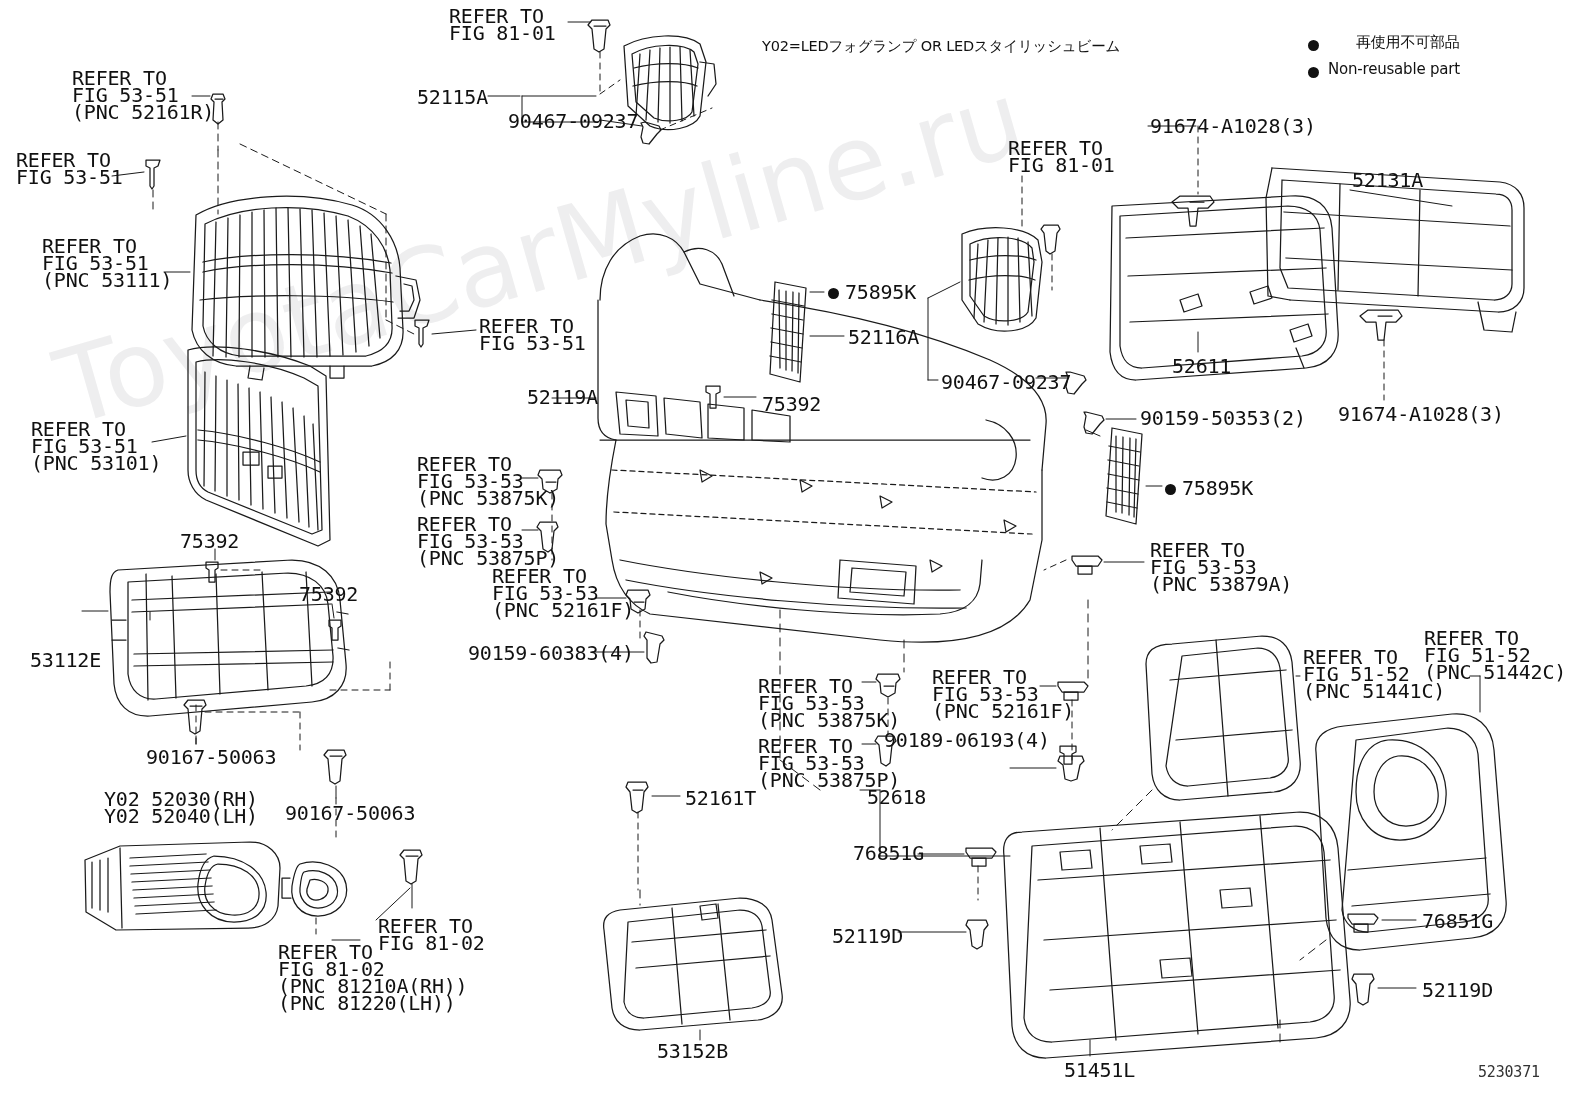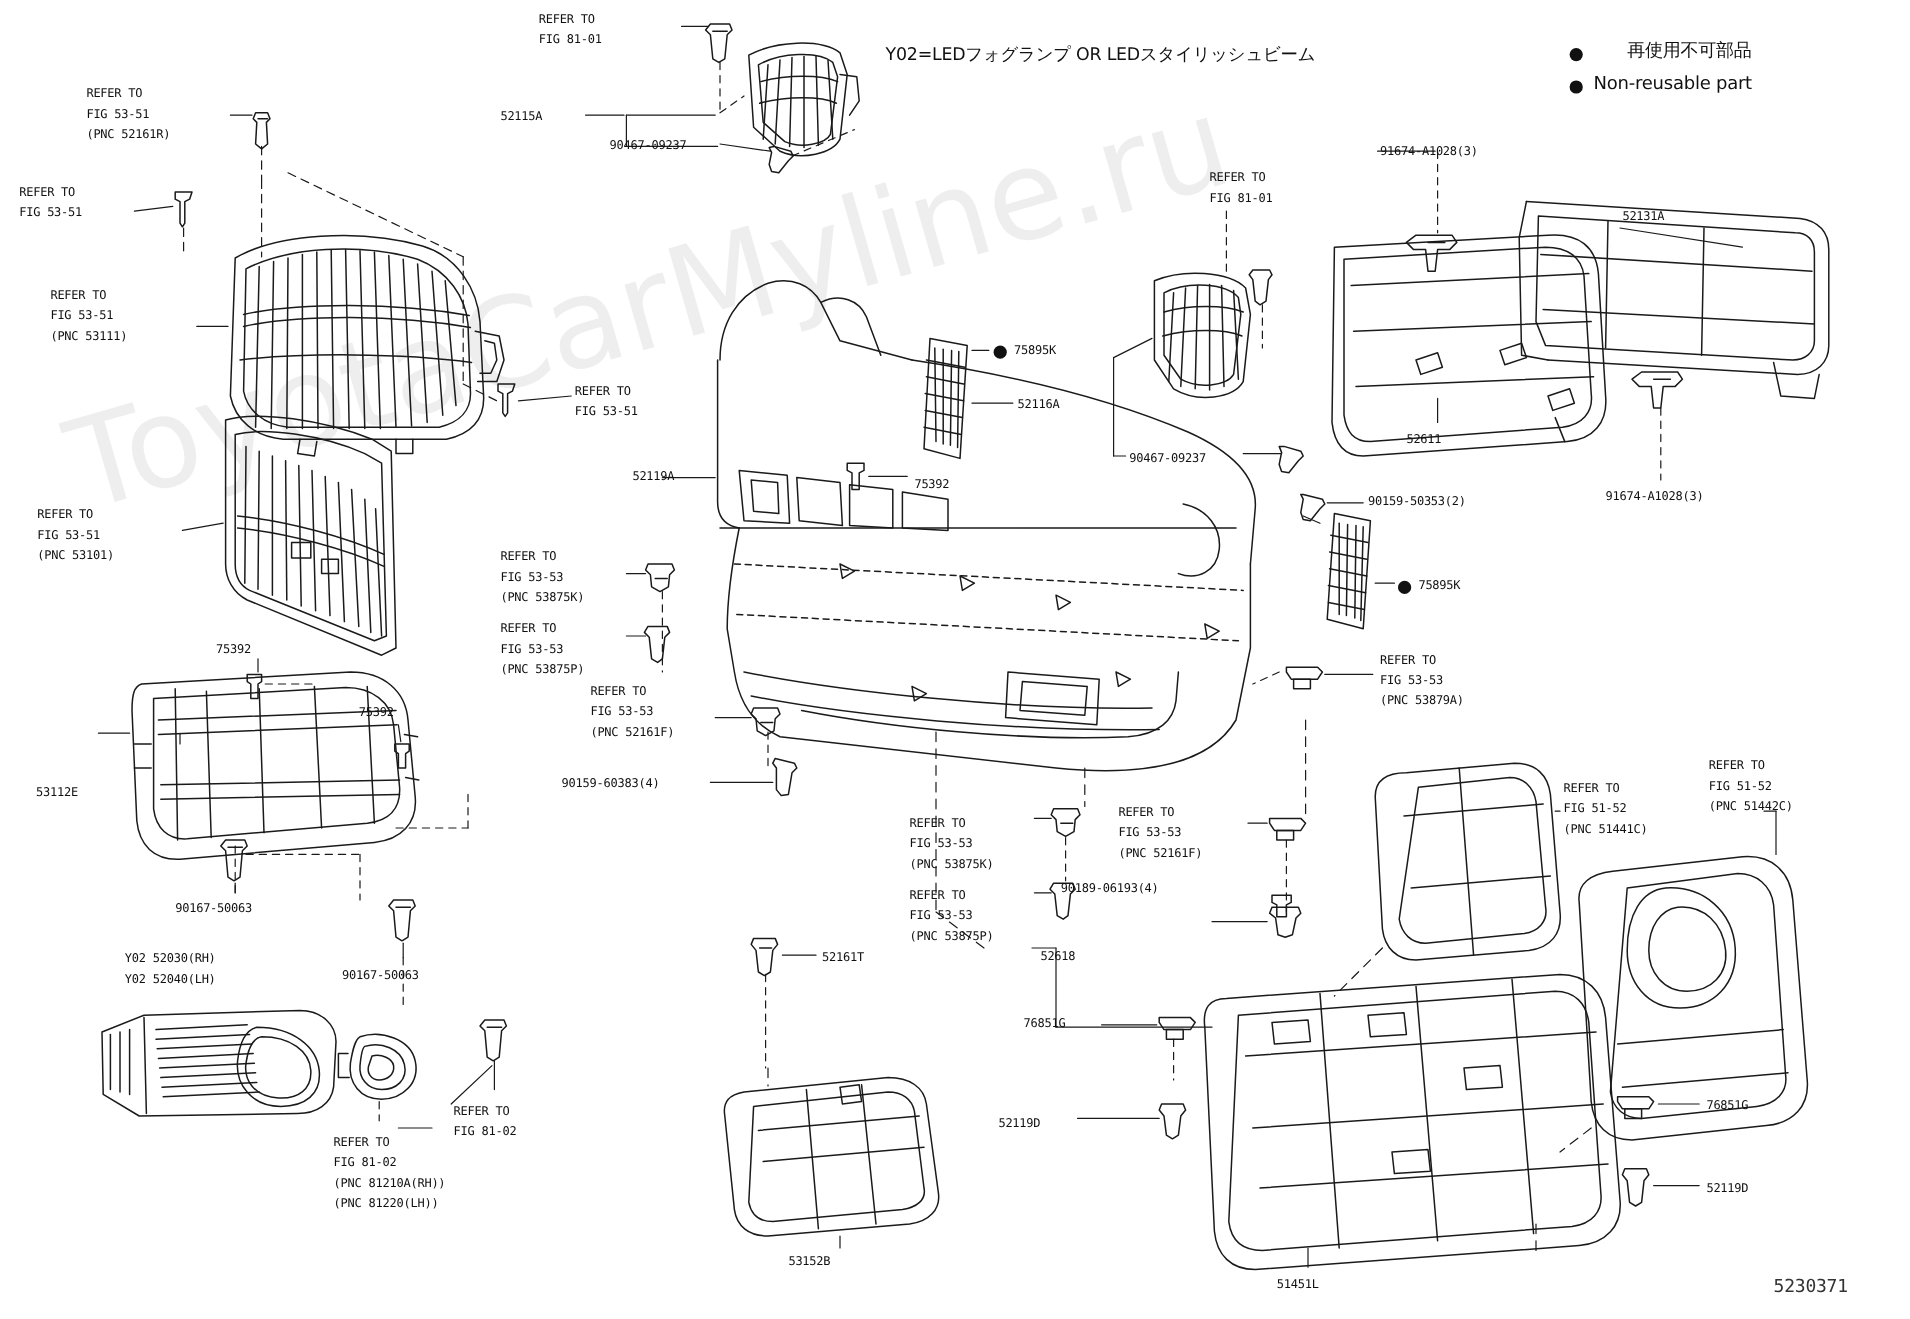--- a/index.html
+++ b/index.html
@@ -10,21 +10,21 @@
   #page {
     position: relative;
     width: 1592px;
     height: 1099px;
     background: #ffffff;
     font-family: "DejaVu Sans Mono", "Liberation Mono", monospace;
     overflow: hidden;
   }
   .lbl {
     position: absolute;
-    font-size: 10px;
+    font-size: 20px;
     line-height: 17px;
     color: #111111;
     white-space: pre;
     letter-spacing: -0.2px;
   }
   .lbl.jp {
     font-family: "DejaVu Sans", "Liberation Sans", sans-serif;
     font-size: 14.5px;
   }
   .lbl.legend {
@@ -553,21 +553,21 @@
       <path d="M240 144 L386 214" stroke-dasharray="7 5" stroke-width="1"></path>
       <path d="M300 712 L300 750" stroke-dasharray="6 5" stroke-width="1"></path>
       <path d="M336 798 L336 840" stroke-dasharray="6 5" stroke-width="1"></path>
       <path d="M196 744 L196 700" stroke-dasharray="6 5" stroke-width="1"></path>
       <path d="M330 690 L390 690" stroke-dasharray="6 5" stroke-width="1"></path>
       <path d="M390 690 L390 660" stroke-dasharray="6 5" stroke-width="1"></path>
 
     </g>
   </svg>
 
-  <div class="lbl jp" style="left:738px; top:38px;">Y02=LEDフォグランプ OR LEDスタイリッシュビーム</div>
+  <div class="lbl jp" style="left:762px; top:38px;">Y02=LEDフォグランプ OR LEDスタイリッシュビーム</div>
 
   <div class="dot" style="left:1308px; top:40px;"></div>
   <div class="lbl legend" style="left:1328px; top:34px;margin-left:28px;">再使用不可部品</div>
   <div class="dot" style="left:1308px; top:67px;"></div>
   <div class="lbl legend" style="left:1328px; top:61px;">Non-reusable part</div>
 
   <div class="dot" style="left:828px; top:288px;"></div>
   <div class="dot" style="left:1165px; top:484px;"></div>
 
   <div class="lbl" style="left:449px; top:8px;">REFER TO

